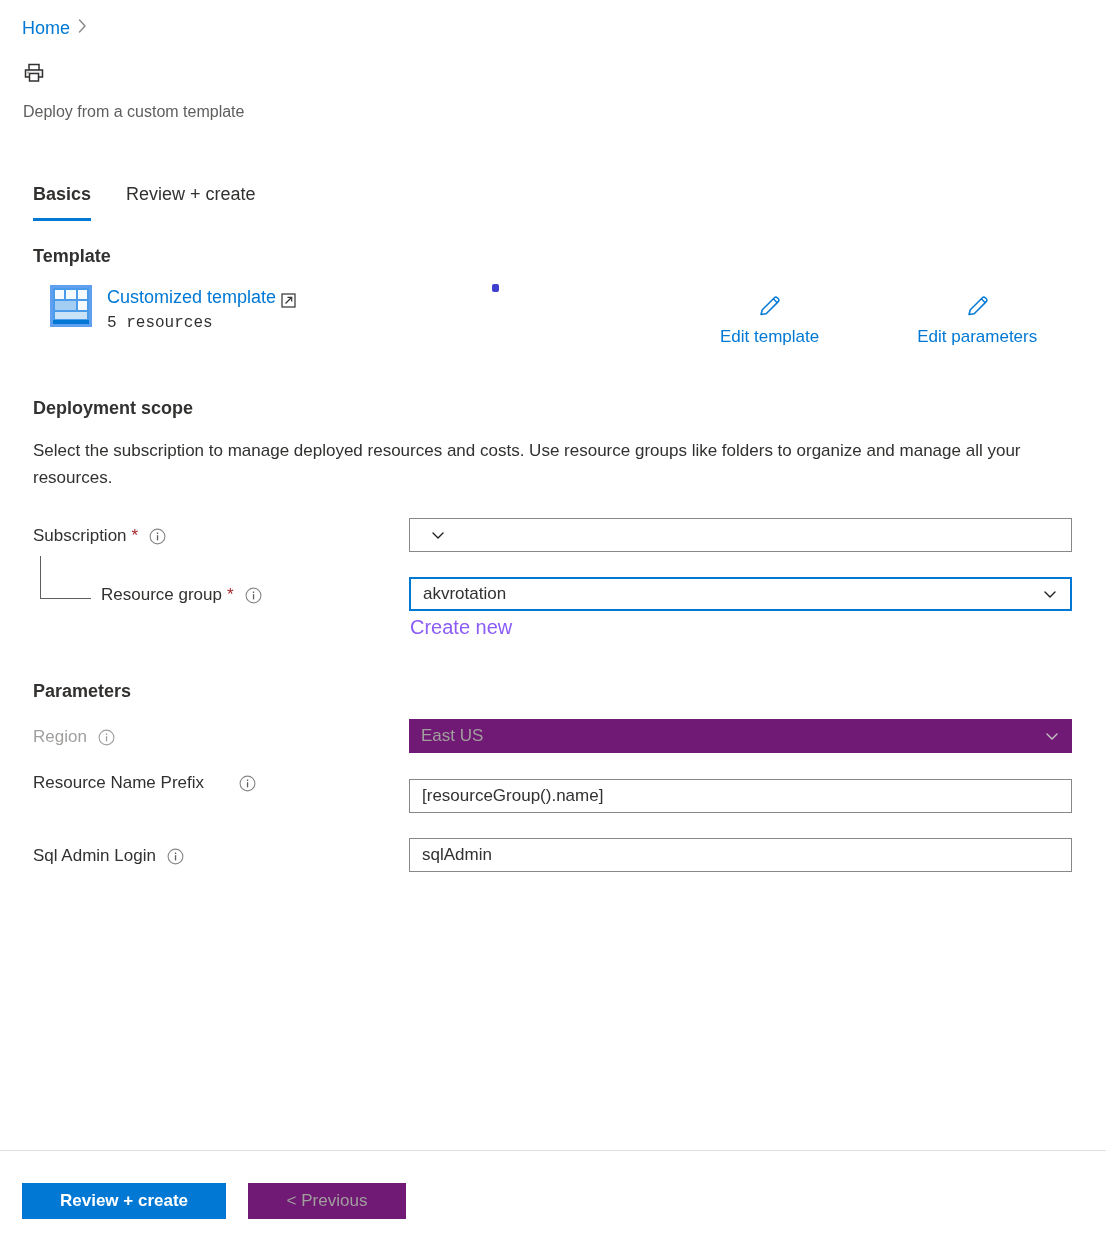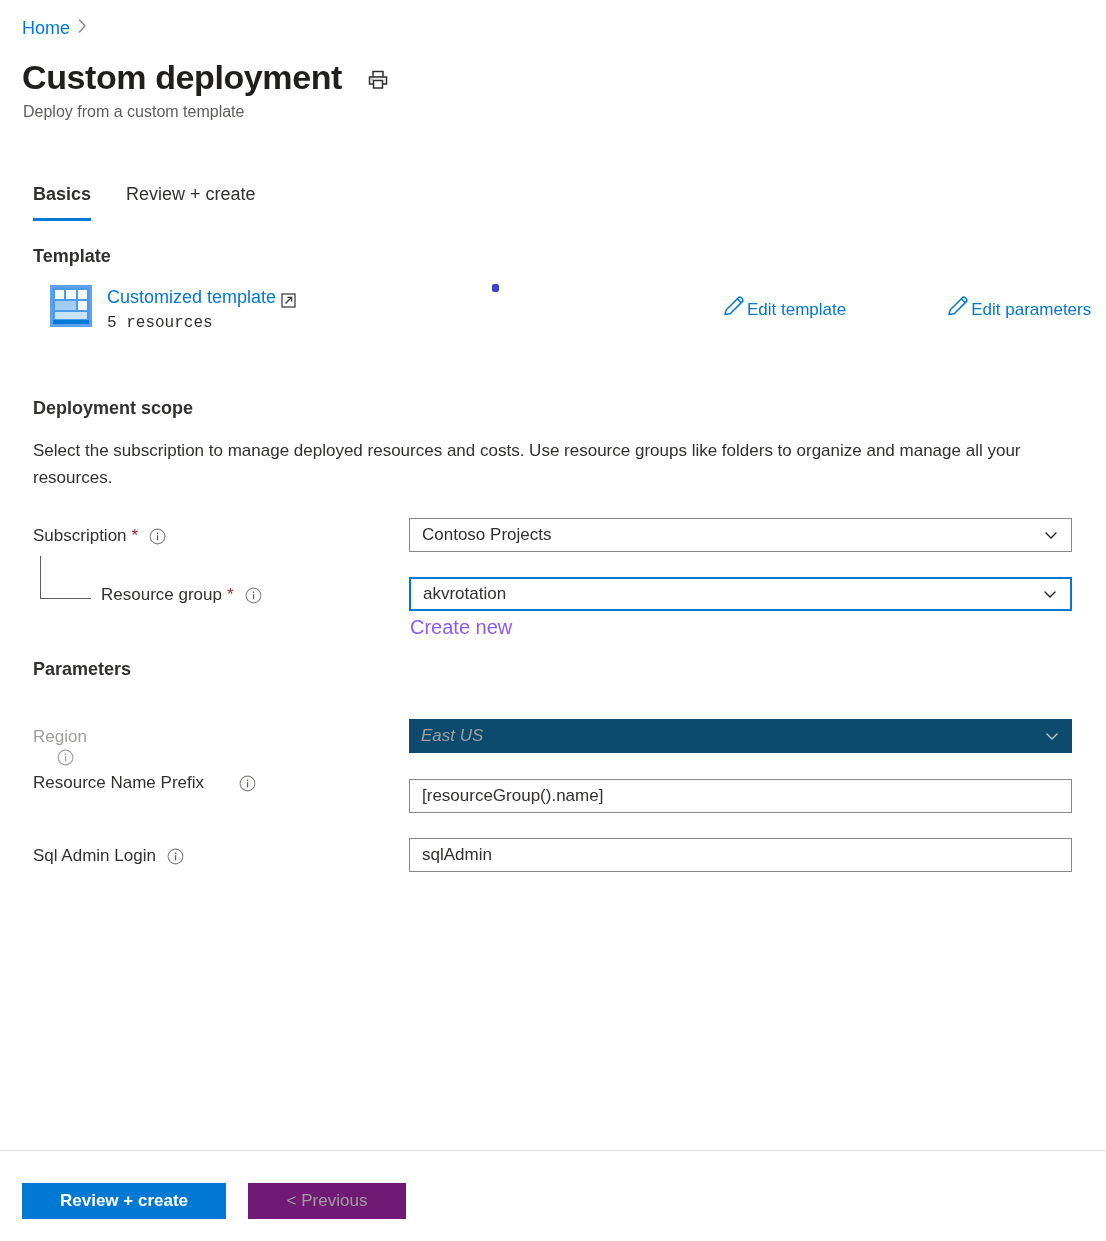--- a/index.html
+++ b/index.html
@@ -92,21 +92,21 @@
   
   .section-heading {
     position: absolute;
     font-size: 18px;
     font-weight: 700;
     color: #323130;
     line-height: 24px;
   }
   #tpl-heading { left: 33px; top: 244px; }
   #scope-heading { left: 33px; top: 396px; }
-  #params-heading { left: 33px; top: 657px; }
+  #params-heading { left: 33px; top: 679px; }
 
   
   .template-block {
     position: absolute;
     left: 50px;
     top: 285px;
     display: flex;
     gap: 15px;
   }
   .template-icon { width: 42px; height: 42px; flex: none; }
@@ -142,20 +142,21 @@
   
   .edit-actions {
     position: absolute;
     top: 293px;
     left: 720px;
     display: flex;
     gap: 98px;
   }
   .edit-action {
     display: flex;
+    flex-direction: column;
     align-items: center;
     cursor: pointer;
     color: #0078d4;
     font-size: 17px;
     line-height: 23px;
   }
   .pencil-icon { width: 27px; height: 27px; margin-bottom: 5px; }
 
   
   .scope-desc {
@@ -171,21 +172,21 @@
   
   .form-label {
     position: absolute;
     display: flex;
     align-items: center;
     font-size: 17px;
     color: #323130;
     line-height: 24px;
     white-space: nowrap;
   }
-  .form-label.disabled { color: #a19f9d; flex-direction: column; }
+  .form-label.disabled { color: #a19f9d; }
   .req-star {
     color: #a4262c;
     margin-left: 5px;
     font-size: 17px;
   }
   .info-icon {
     width: 17px;
     height: 17px;
     margin-left: 11px;
     flex: none;
@@ -202,23 +203,22 @@
     background: #ffffff;
     display: flex;
     align-items: center;
     padding: 0 12px;
     font-size: 17px;
     color: #323130;
   }
   .field.focused { border: 2px solid #0078d4; }
   .field.disabled {
     border: none;
-    background: #0c4a6e;
+    background: #701a75;
     color: #a19f9d;
-    font-style: italic;
   }
   .field .value { flex: 1; line-height: 22px; }
   .chevron {
     width: 16px;
     height: 16px;
     flex: none;
     margin-left: 8px;
   }
 
   .create-new {
@@ -297,21 +297,20 @@
 <div class="breadcrumb">
   <span class="breadcrumb-link">Home</span>
   <span class="breadcrumb-sep">
     <svg width="9" height="14" viewBox="0 0 9 14" fill="none" xmlns="http://www.w3.org/2000/svg">
       <path d="M1.5 1 L7 7 L1.5 13" stroke="#8a8886" stroke-width="1.4" fill="none" stroke-linecap="round" stroke-linejoin="round"></path>
     </svg>
   </span>
 </div>
 
 <div class="page-title-row">
-  <span class="page-title">Custom deployment</span>
   <span class="print-icon">
     <svg width="24" height="24" viewBox="0 0 24 24" xmlns="http://www.w3.org/2000/svg">
       <rect x="7" y="3.5" width="10" height="6" fill="#ffffff" stroke="#323130" stroke-width="1.5"></rect>
       <rect x="3.5" y="9" width="17" height="7" fill="#f3f2f1" stroke="#323130" stroke-width="1.5"></rect>
       <rect x="7.5" y="12.5" width="9" height="7.5" fill="#ffffff" stroke="#323130" stroke-width="1.5"></rect>
       <rect x="5.3" y="10.6" width="1.6" height="1.6" fill="#a19f9d"></rect>
     </svg>
   </span>
 </div>
 <div class="page-subtitle">Deploy from a custom template</div>
@@ -383,21 +382,20 @@
   <span class="req-star">*</span>
   <span class="info-icon">
     <svg width="17" height="17" viewBox="0 0 17 17" xmlns="http://www.w3.org/2000/svg">
       <circle cx="8.5" cy="8.5" r="7.4" fill="none" stroke="#8a8886" stroke-width="1.1"></circle>
       <rect x="7.9" y="7.2" width="1.3" height="5.2" fill="#605e5c"></rect>
       <rect x="7.9" y="4.5" width="1.3" height="1.5" fill="#605e5c"></rect>
     </svg>
   </span>
 </div>
 <div class="field" style="top:518px;">
-  <span class="value">Contoso Projects</span>
   <span class="chevron">
     <svg width="16" height="16" viewBox="0 0 16 16" xmlns="http://www.w3.org/2000/svg">
       <path d="M3 6 L8 11 L13 6" stroke="#201f1e" stroke-width="1.4" fill="none" stroke-linecap="round" stroke-linejoin="round"></path>
     </svg>
   </span>
 </div>
 
 <div class="tree-connector"></div>
 
 <div class="form-label" style="left:101px; top:583px;">

